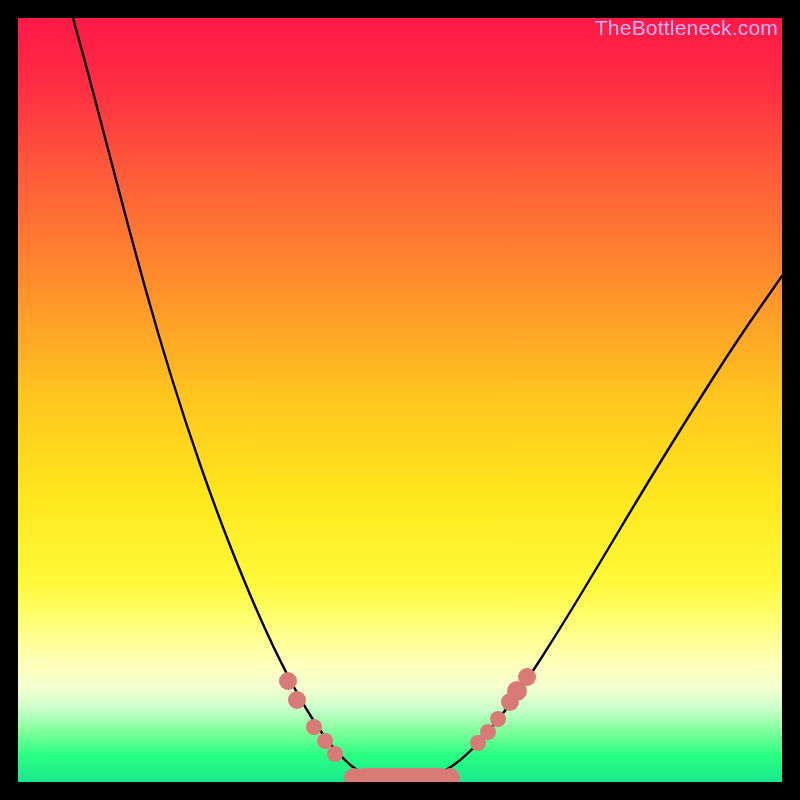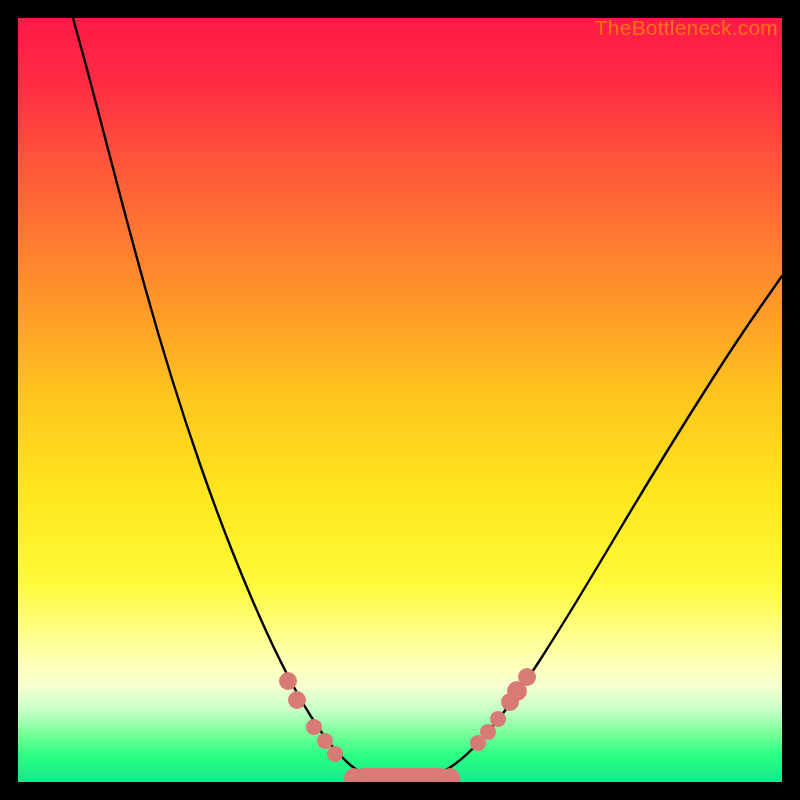--- a/index.html
+++ b/index.html
@@ -16,21 +16,21 @@
     left: 18px;
     top: 18px;
     width: 764px;
     height: 764px;
     background: #000;
   }
   .watermark {
     position: absolute;
     top: -2px;
     right: 4px;
-    color: #f97316;
+    color: #c4b5fd;
     font-size: 21px;
     letter-spacing: 0.2px;
     font-weight: 500;
     z-index: 20;
     user-select: none;
   }
   svg {
     position: absolute;
     left: 0;
     top: 0;

